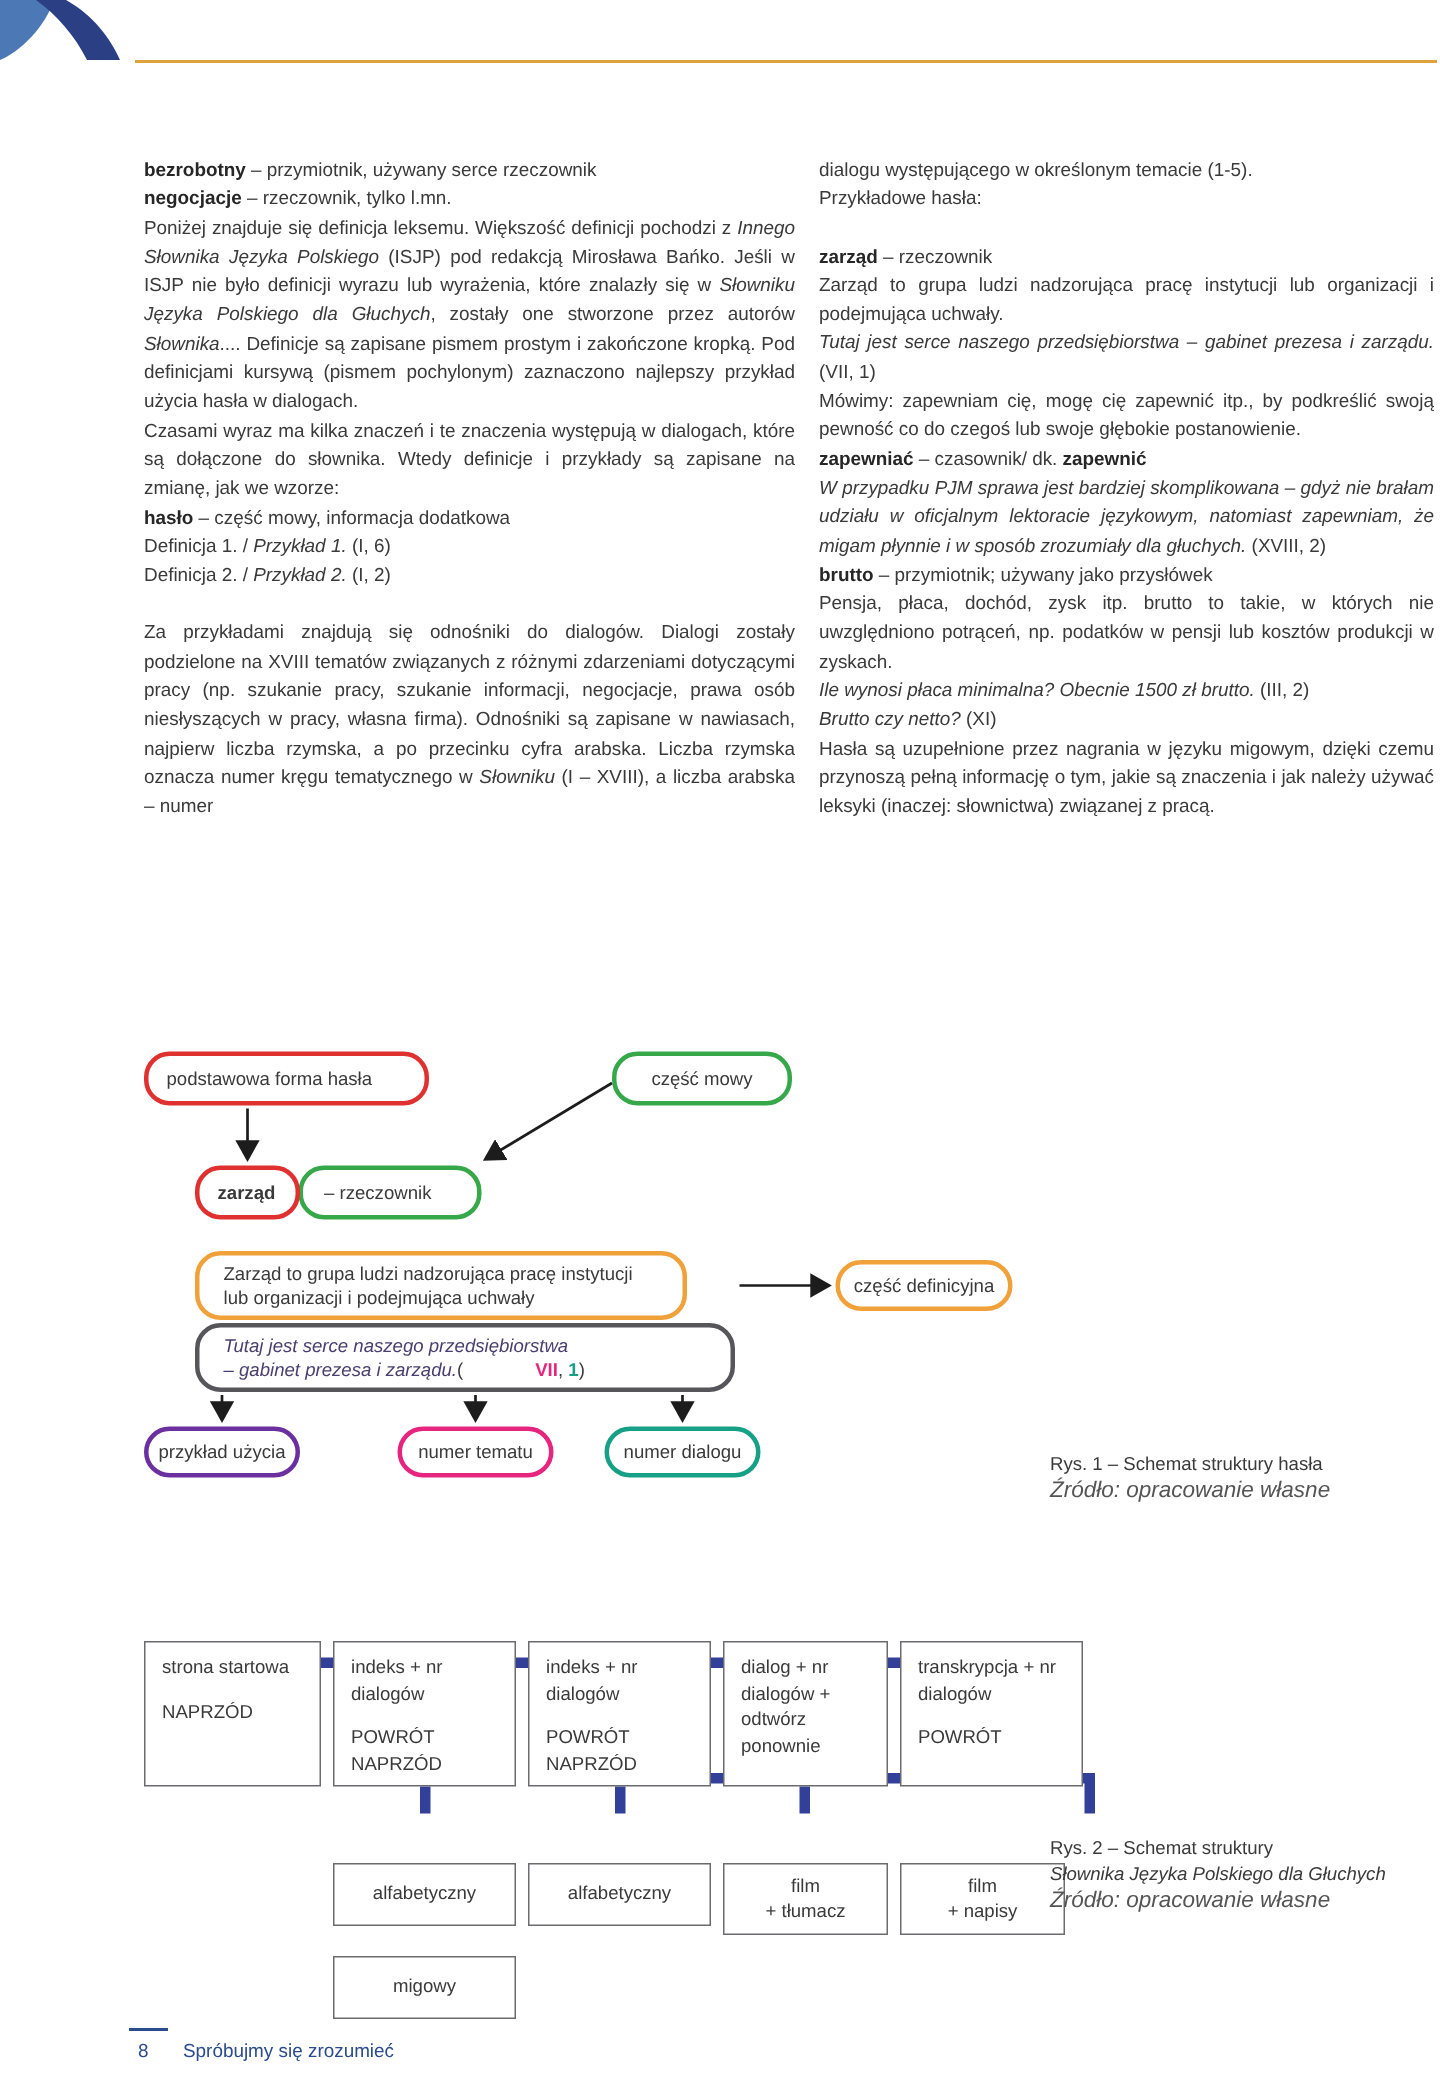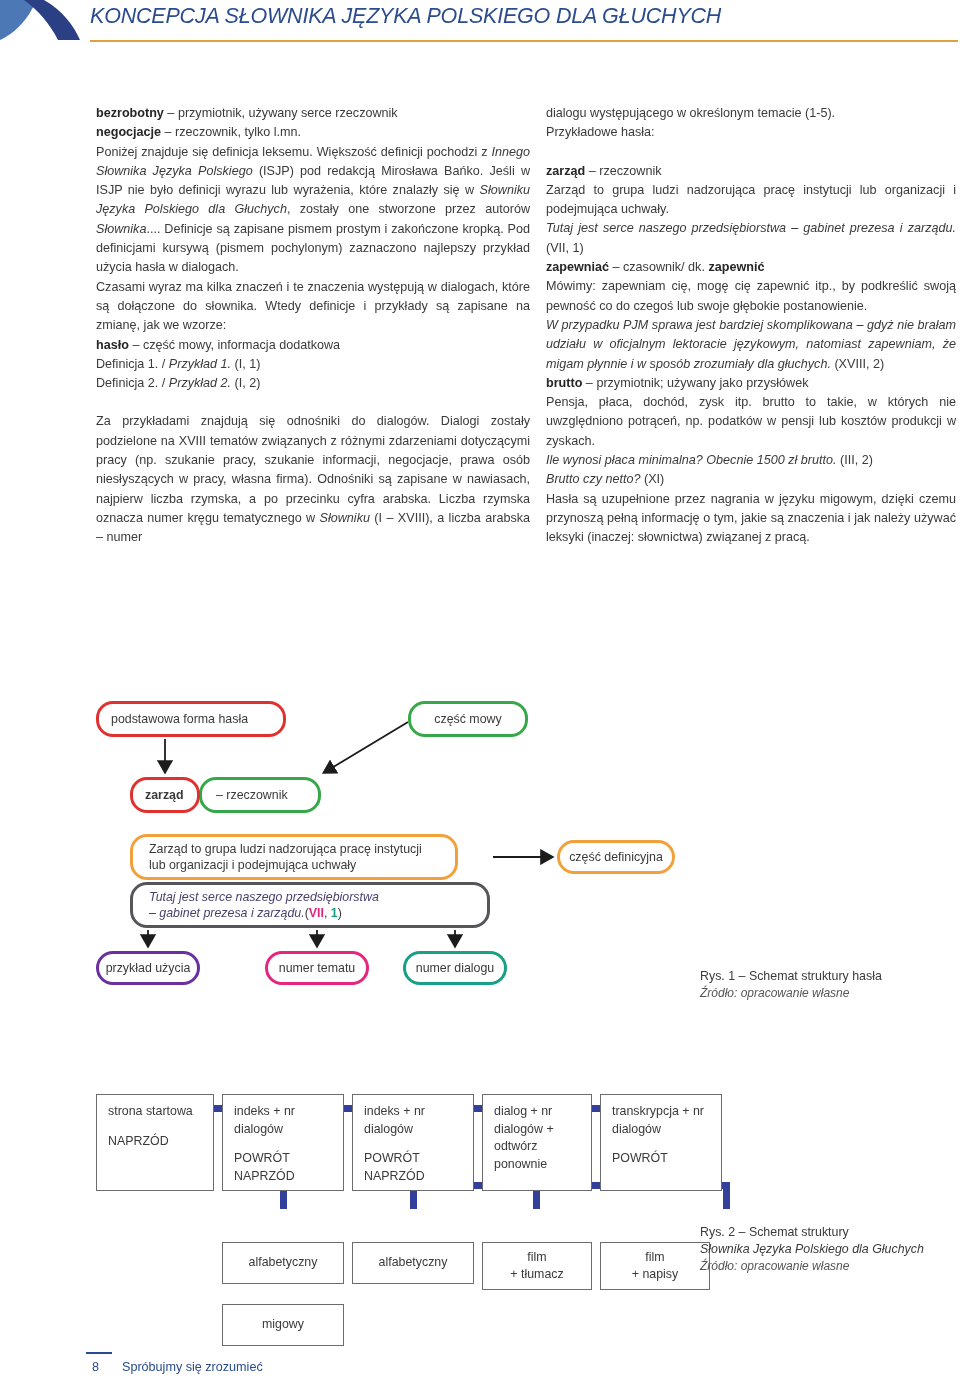--- a/index.html
+++ b/index.html
@@ -104,21 +104,21 @@
   .bx-przyklad {
     left: 130px; top: 882px; width: 360px; height: 46px;
     border: 3px solid #56565a;
     padding-left: 16px;
     flex-direction: column;
     justify-content: center;
     align-items: flex-start;
     font-style: italic;
     color: #4a3f6e;
   }
-  .bx-przyklad .tag-rom  { color: #e6257e; font-weight: bold; font-style: normal; }
+  .bx-przyklad .tag-rom  { color: #e6257e; font-weight: bold; font-style: normal; margin-left: 48px; }
   .bx-przyklad .tag-ar   { color: #16a085; font-weight: bold; font-style: normal; }
   .bx-przyklad .plain    { color: #3a3a3a; font-style: normal; }
   .bx-uzycia {
     left: 96px; top: 951px; width: 104px; height: 34px;
     border: 3px solid #6b2fa0;
     justify-content: center;
   }
   .bx-tematu {
     left: 265px; top: 951px; width: 104px; height: 34px;
     border: 3px solid #e6257e;
@@ -135,21 +135,21 @@
     justify-content: center;
   }
 
   
   .caption {
     position: absolute;
     font-size: 12.4px;
     line-height: 17px;
     color: #3a3a3a;
   }
-  .caption .src { font-style: italic; font-size: 12px; color: #555; }
+  .caption .src { font-style: italic; font-size: 15px; color: #555; }
   #cap1 { left: 700px; top: 968px; width: 258px; }
   #cap2 { left: 700px; top: 1224px; width: 258px; }
   #cap2 .t2 { font-style: italic; }
 
   
   .gbox {
     position: absolute;
     background: #ffffff;
     border: 1.4px solid #6b6b70;
     font-size: 12.4px;
@@ -213,49 +213,48 @@
 </head>
 <body>
 
 <div id="header">
   <div id="logo">
     <svg width="86" height="46" viewBox="0 0 86 46">
       <path d="M0 0 H36 C30 18 14 34 0 40 Z" fill="#4c79b5"></path>
       <path d="M24 0 H44 C62 10 74 26 80 40 H58 C50 24 38 10 24 0 Z" fill="#2a3f84"></path>
     </svg>
   </div>
-  <div id="header-title">KONCEPCJA SŁOWNIKA JĘZYKA POLSKIEGO DLA GŁUCHYCH</div>
   <div id="header-rule"></div>
 </div>
 
 <div id="col-left" class="column">
   <p>
     <b>bezrobotny</b><span> – przymiotnik, używany serce rzeczownik</span>
   </p>
   <p>
     <b>negocjacje</b><span> – rzeczownik, tylko l.mn.</span>
   </p>
   <p><span>Poniżej znajduje się definicja leksemu. Większość definicji pochodzi z </span><i>Innego Słownika Języka Polskiego</i><span> (ISJP) pod redakcją Mirosława Bańko. Jeśli w ISJP nie było definicji wyrazu lub wyrażenia, które znalazły się w </span><i>Słowniku Języka Polskiego dla Głuchych</i><span>, zostały one stworzone przez autorów </span><i>Słownika</i><span>.... Definicje są zapisane pismem prostym i zakończone kropką. Pod definicjami kursywą (pismem pochylonym) zaznaczono najlepszy przykład użycia hasła w dialogach.</span></p>
   <p>Czasami wyraz ma kilka znaczeń i te znaczenia występują w dialogach, które są dołączone do słownika. Wtedy definicje i przykłady są zapisane na zmianę, jak we wzorze:</p>
   <p><b>hasło</b><span> – część mowy, informacja dodatkowa</span></p>
-  <p><span>Definicja 1. / </span><i>Przykład 1.</i><span> (I, 1)</span></p>
+  <p><span>Definicja 1. / </span><i>Przykład 1.</i><span> (I, 6)</span></p>
   <p><span>Definicja 2. / </span><i>Przykład 2.</i><span> (I, 2)</span></p>
   <div class="para-gap"></div>
   <p><span>Za przykładami znajdują się odnośniki do dialogów. Dialogi zostały podzielone na XVIII tematów związanych z różnymi zdarzeniami dotyczącymi pracy (np. szukanie pracy, szukanie informacji, negocjacje, prawa osób niesłyszących w pracy, własna firma). Odnośniki są zapisane w nawiasach, najpierw liczba rzymska, a po przecinku cyfra arabska. Liczba rzymska oznacza numer kręgu tematycznego w </span><i>Słowniku</i><span> (I – XVIII), a liczba arabska – numer</span></p>
 </div>
 
 <div id="col-right" class="column">
   <p>dialogu występującego w określonym temacie (1-5).</p>
   <p>Przykładowe hasła:</p>
   <div class="para-gap"></div>
   <p><b>zarząd</b><span> – rzeczownik</span></p>
   <p>Zarząd to grupa ludzi nadzorująca pracę instytucji lub organizacji i podejmująca uchwały.</p>
   <p><i>Tutaj jest serce naszego przedsiębiorstwa – gabinet prezesa i zarządu.</i><span> (VII, 1)</span></p>
+  <p>Mówimy: zapewniam cię, mogę cię zapewnić itp., by podkreślić swoją pewność co do czegoś lub swoje głębokie postanowienie.</p>
   <p><b>zapewniać</b><span> – czasownik/ dk. </span><b>zapewnić</b></p>
-  <p>Mówimy: zapewniam cię, mogę cię zapewnić itp., by podkreślić swoją pewność co do czegoś lub swoje głębokie postanowienie.</p>
   <p><i>W przypadku PJM sprawa jest bardziej skomplikowana – gdyż nie brałam udziału w oficjalnym lektoracie językowym, natomiast zapewniam, że migam płynnie i w sposób zrozumiały dla głuchych.</i><span> (XVIII, 2)</span></p>
   <p><b>brutto</b><span> – przymiotnik; używany jako przysłówek</span></p>
   <p>Pensja, płaca, dochód, zysk itp. brutto to takie, w których nie uwzględniono potrąceń, np. podatków w pensji lub kosztów produkcji w zyskach.</p>
   <p><i>Ile wynosi płaca minimalna? Obecnie 1500 zł brutto.</i><span> (III, 2)</span></p>
   <p><i>Brutto czy netto?</i><span> (XI)</span></p>
   <p>Hasła są uzupełnione przez nagrania w języku migowym, dzięki czemu przynoszą pełną informację o tym, jakie są znaczenia i jak należy używać leksyki (inaczej: słownictwa) związanej z pracą.</p>
 </div>
 
 <svg style="position:absolute;left:0;top:0;width:960px;height:1385px;pointer-events:none;">
   <defs>

